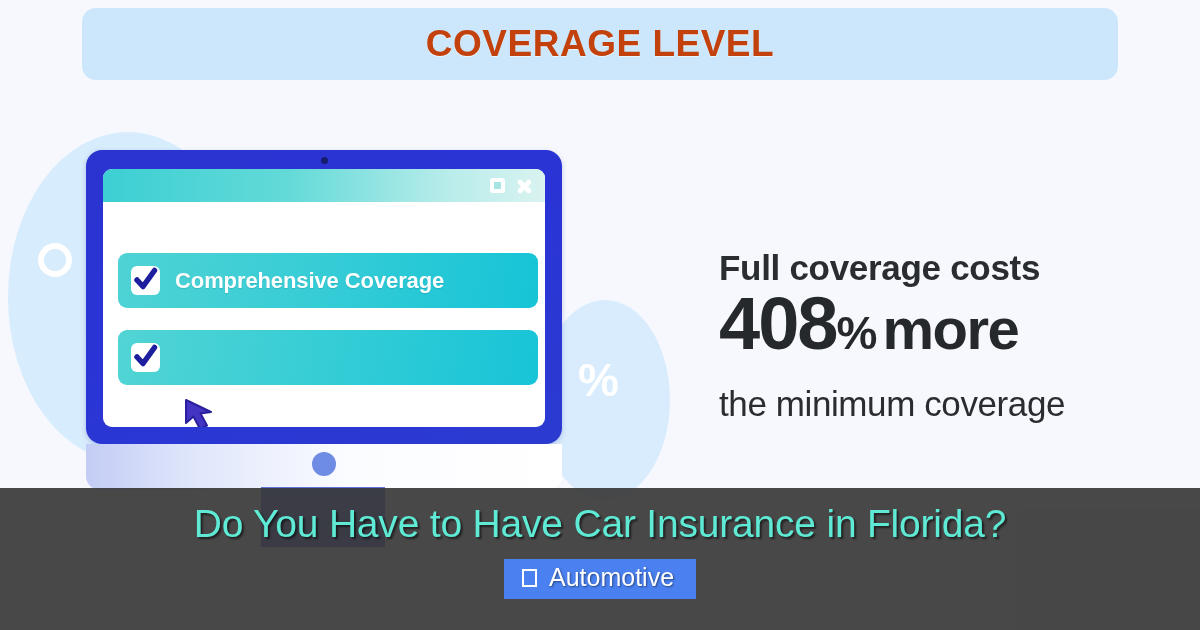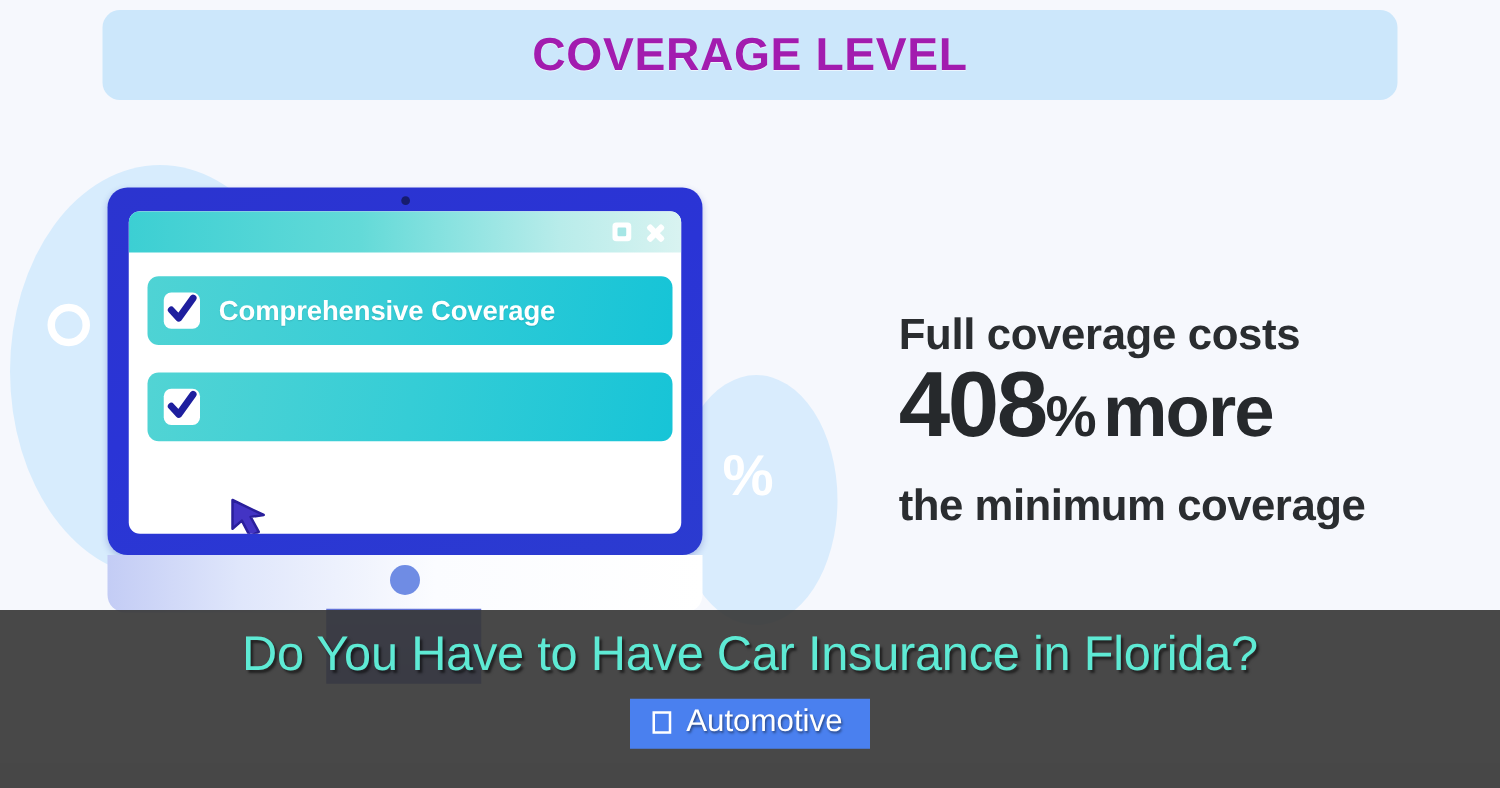--- a/index.html
+++ b/index.html
@@ -32,21 +32,21 @@
     border-radius: 14px;
     display: flex;
     align-items: center;
     justify-content: center;
   }
   #header-title {
     font-family: "Liberation Sans", sans-serif;
     font-weight: bold;
     font-size: 37px;
     letter-spacing: 0.5px;
-    color: #a21caf;
+    color: #c2410c;
     text-shadow: 0 1px 0 rgba(255,255,255,.6);
   }
 
   
   .blob {
     position: absolute;
     background: #d7ecfd;
     border-radius: 50%;
   }
   #blob-left {
@@ -165,20 +165,21 @@
     width: 17px;
     height: 5px;
     background: #ffffff;
     border-radius: 2px;
   }
   #win-close::before { transform: rotate(45deg); }
   #win-close::after  { transform: rotate(-45deg); }
 
   #option-list {
     padding: 19px 7px 0 15px;
+    margin-top: 32px;
   }
   .option-row {
     position: relative;
     height: 55px;
     border-radius: 9px;
     display: flex;
     align-items: center;
     margin-bottom: 22px;
     padding-left: 13px;
     background: linear-gradient(100deg, #4fd3d4 0%, #38cdd6 45%, #16c4d7 100%);
@@ -279,21 +280,21 @@
     font-family: "Liberation Sans", sans-serif;
     font-weight: bold;
     font-size: 58px;
     letter-spacing: -1.5px;
     color: #26292c;
     margin-left: 6px;
     margin-top: 24px;
   }
   #stat-bottom {
     font-family: "Liberation Sans", sans-serif;
-    font-weight: bold;
+    font-weight: normal;
     font-size: 35px;
     letter-spacing: -0.4px;
     line-height: 44px;
     color: #2a2d30;
     margin-top: 2px;
   }
 
   
   #bottom-bar {
     position: absolute;

